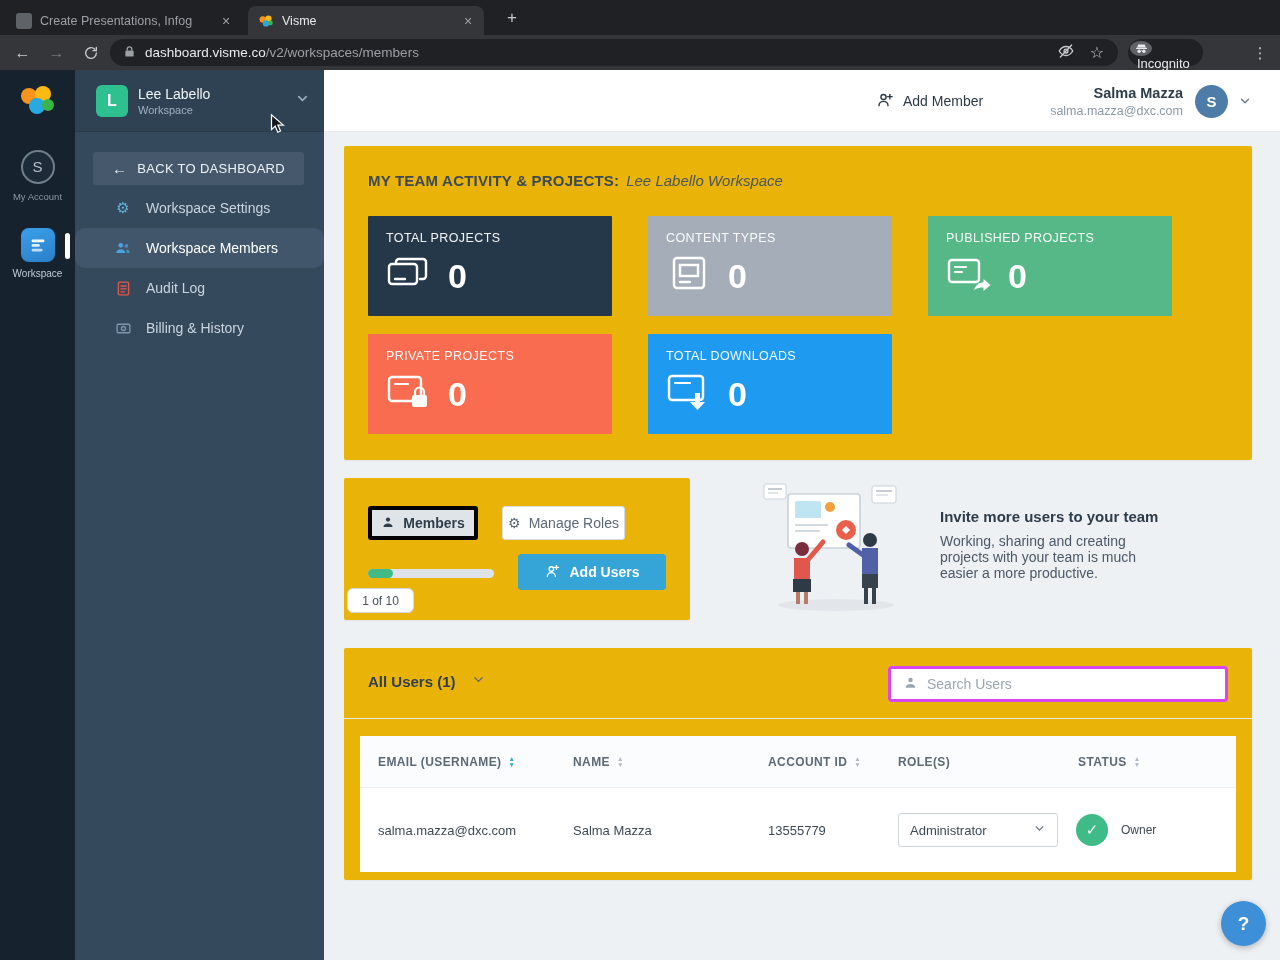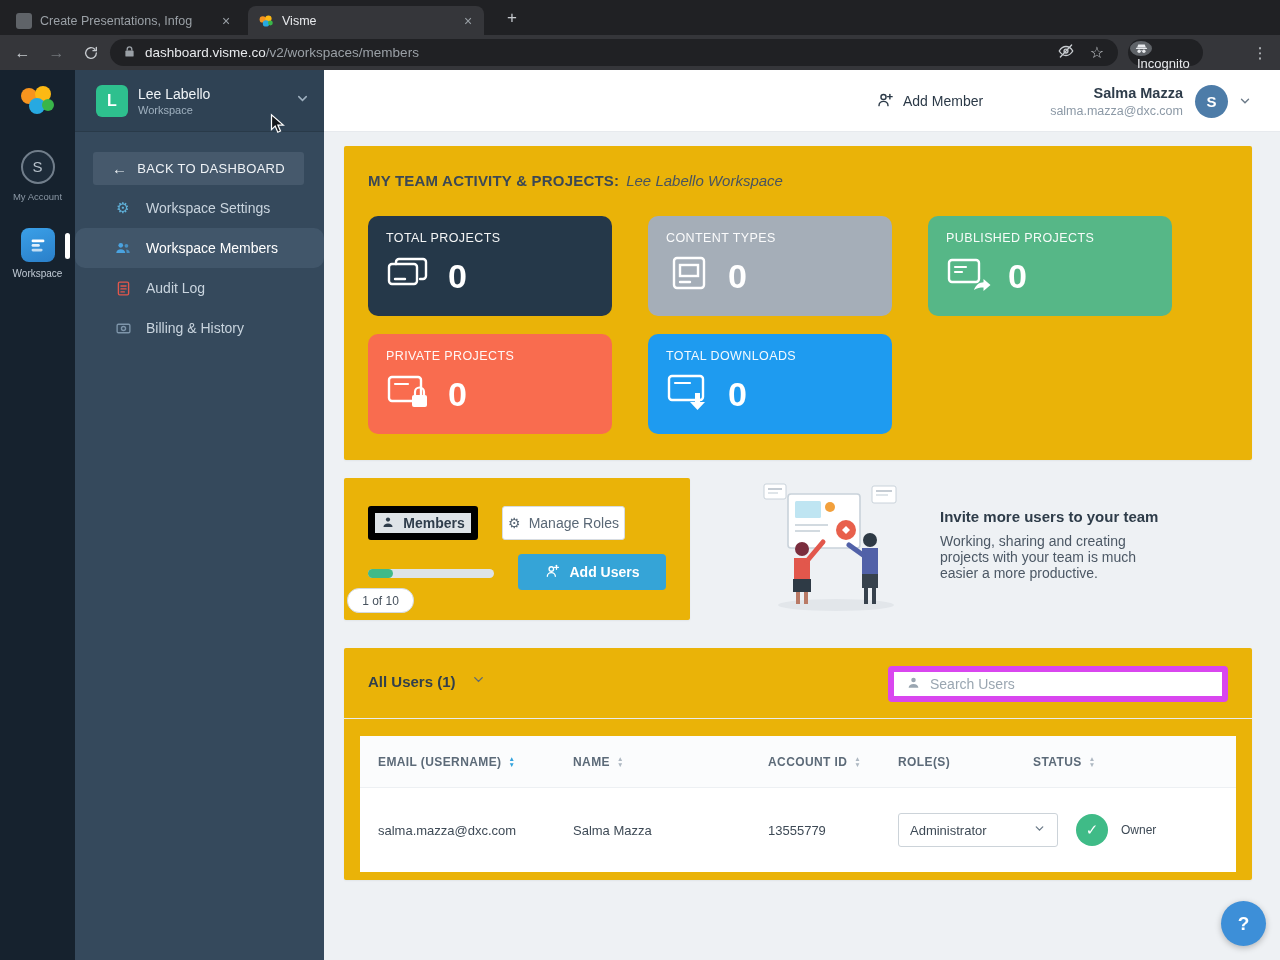--- a/index.html
+++ b/index.html
@@ -87,58 +87,58 @@
                  font-weight:bold; display:flex; align-items:center; justify-content:center; }
   .chip-chev { margin-left:10px; display:flex; }
 
   
   .content { position:absolute; left:324px; top:132px; right:0; bottom:0; background:#eef1f4; overflow:hidden; }
   .card { background:#eab308; border-radius:2px; box-shadow:0 1px 2px rgba(31,45,61,.06); }
   .activity-card { position:absolute; left:20px; top:14px; width:908px; height:314px; }
   .activity-title-row { position:absolute; left:24px; top:26px; font-size:15px; }
   .activity-title { font-weight:bold; color:#3c4854; letter-spacing:.2px; }
   .activity-ws { font-style:italic; color:#49545f; margin-left:7px; }
-  .stat { position:absolute; width:244px; height:100px; border-radius:10px; padding:15px 18px; color:#fff; }
+  .stat { position:absolute; width:244px; height:100px; border-radius:1px; padding:15px 18px; color:#fff; }
   .s0 { left:24px; top:70px; } .s1 { left:304px; top:70px; } .s2 { left:584px; top:70px; }
   .s3 { left:24px; top:188px; } .s4 { left:304px; top:188px; }
   .stat-label { font-size:12.5px; letter-spacing:.4px; color:rgba(255,255,255,.95); }
   .stat-row { display:flex; align-items:center; gap:16px; margin-top:9px; }
   .stat-val { font-size:34px; font-weight:600; line-height:40px; }
 
   .members-card { position:absolute; left:20px; top:346px; width:346px; height:142px; }
   .tab-btn { position:absolute; height:34px; border-radius:3px; display:flex; align-items:center;
              justify-content:center; gap:8px; font-size:14px; }
-  .tab-members { left:24px; top:28px; width:110px; background:#dfe4e8; border:7px solid #000000; color:#2f3d4b; font-weight:600; }
+  .tab-members { left:24px; top:28px; width:110px; background:#dfe4e8; border:4px solid #000000; color:#2f3d4b; font-weight:600; }
   .tab-roles { left:158px; top:28px; width:123px; background:#fff; border:1px solid #d7dce1; color:#5a6876; }
   .progress { position:absolute; left:24px; top:91px; width:126px; height:9px; background:#dde3e8; border-radius:5px; }
   .progress-fill { width:25px; height:100%; border-radius:5px; }
   .quota-badge { position:absolute; left:3px; top:110px; width:67px; height:25px; background:#fff;
-                 border:1px solid #d3d9df; border-radius:12px; font-size:12px; color:#47525e;
+                 border:1px solid #d3d9df; border-radius:6px; font-size:12px; color:#47525e;
                  display:flex; align-items:center; justify-content:center; }
   .add-users { position:absolute; left:174px; top:76px; width:148px; height:36px; border-radius:4px;
                color:#fff; font-size:14px; font-weight:600; display:flex; align-items:center;
                justify-content:center; gap:9px; border:none; }
 
   .invite-illust { position:absolute; left:426px; top:344px; width:172px; height:138px; }
   .invite-text { position:absolute; left:616px; top:376px; width:234px; }
   .invite-h { font-size:15px; font-weight:bold; color:#2e3c49; }
   .invite-p { margin-top:8px; font-size:14px; color:#4c5865; line-height:16px; }
 
   .users-card { position:absolute; left:20px; top:516px; width:908px; height:232px; }
   .all-users { position:absolute; left:24px; top:24px; font-size:15px; font-weight:600; color:#313f4c;
                display:flex; align-items:center; gap:15px; }
-  .search-users { position:absolute; left:544px; top:18px; width:340px; height:36px; border:6px solid #d946ef;
+  .search-users { position:absolute; left:544px; top:18px; width:340px; height:36px; border:3px solid #d946ef;
                   border-radius:4px; display:flex; align-items:center; padding:0 12px; gap:9px; background:#fff; }
   .su-input { border:none; outline:none; flex:1; font-size:14px; color:#3f4c59; }
   .su-input::placeholder { color:#9aa6b1; opacity:1; }
   .users-divider { position:absolute; left:0; right:0; top:70px; height:1px; background:#e7ebee; }
   .thead { position:absolute; left:16px; right:16px; top:88px; height:52px; background:#fbfcfd; border-bottom:1px solid #edf0f3; }
   .th { position:absolute; top:0; height:52px; display:flex; align-items:center; gap:7px; font-size:12px;
         font-weight:bold; color:#5c6a78; letter-spacing:.4px; }
-  .th0 { left:18px; } .th1 { left:213px; } .th2 { left:408px; } .th3 { left:538px; } .th4 { left:673px; }
+  .th0 { left:18px; } .th1 { left:213px; } .th2 { left:408px; } .th3 { left:538px; } .th4 { left:718px; }
   .sort { display:flex; flex-direction:column; font-size:6.5px; line-height:6px; color:#aeb8c2; }
   .sort .active { color:#33a3dd; }
   .trow { position:absolute; left:16px; right:16px; top:140px; height:84px; background:#fff; }
   .td { position:absolute; top:0; height:84px; display:flex; align-items:center; font-size:13px; color:#3e4a56; }
   .td0 { left:18px; } .td1 { left:213px; } .td2 { left:408px; }
   .role-select { position:absolute; left:538px; top:25px; width:160px; height:34px; border:1px solid #ccd3d9;
                  border-radius:3px; display:flex; align-items:center; justify-content:space-between;
                  padding:0 11px; font-size:13px; color:#3e4a56; background:#fff; }
   .status-cell { position:absolute; left:716px; top:0; height:84px; display:flex; align-items:center; gap:13px; }
   .status-ok { width:32px; height:32px; border-radius:50%; color:#fff; font-size:15px; display:flex;

